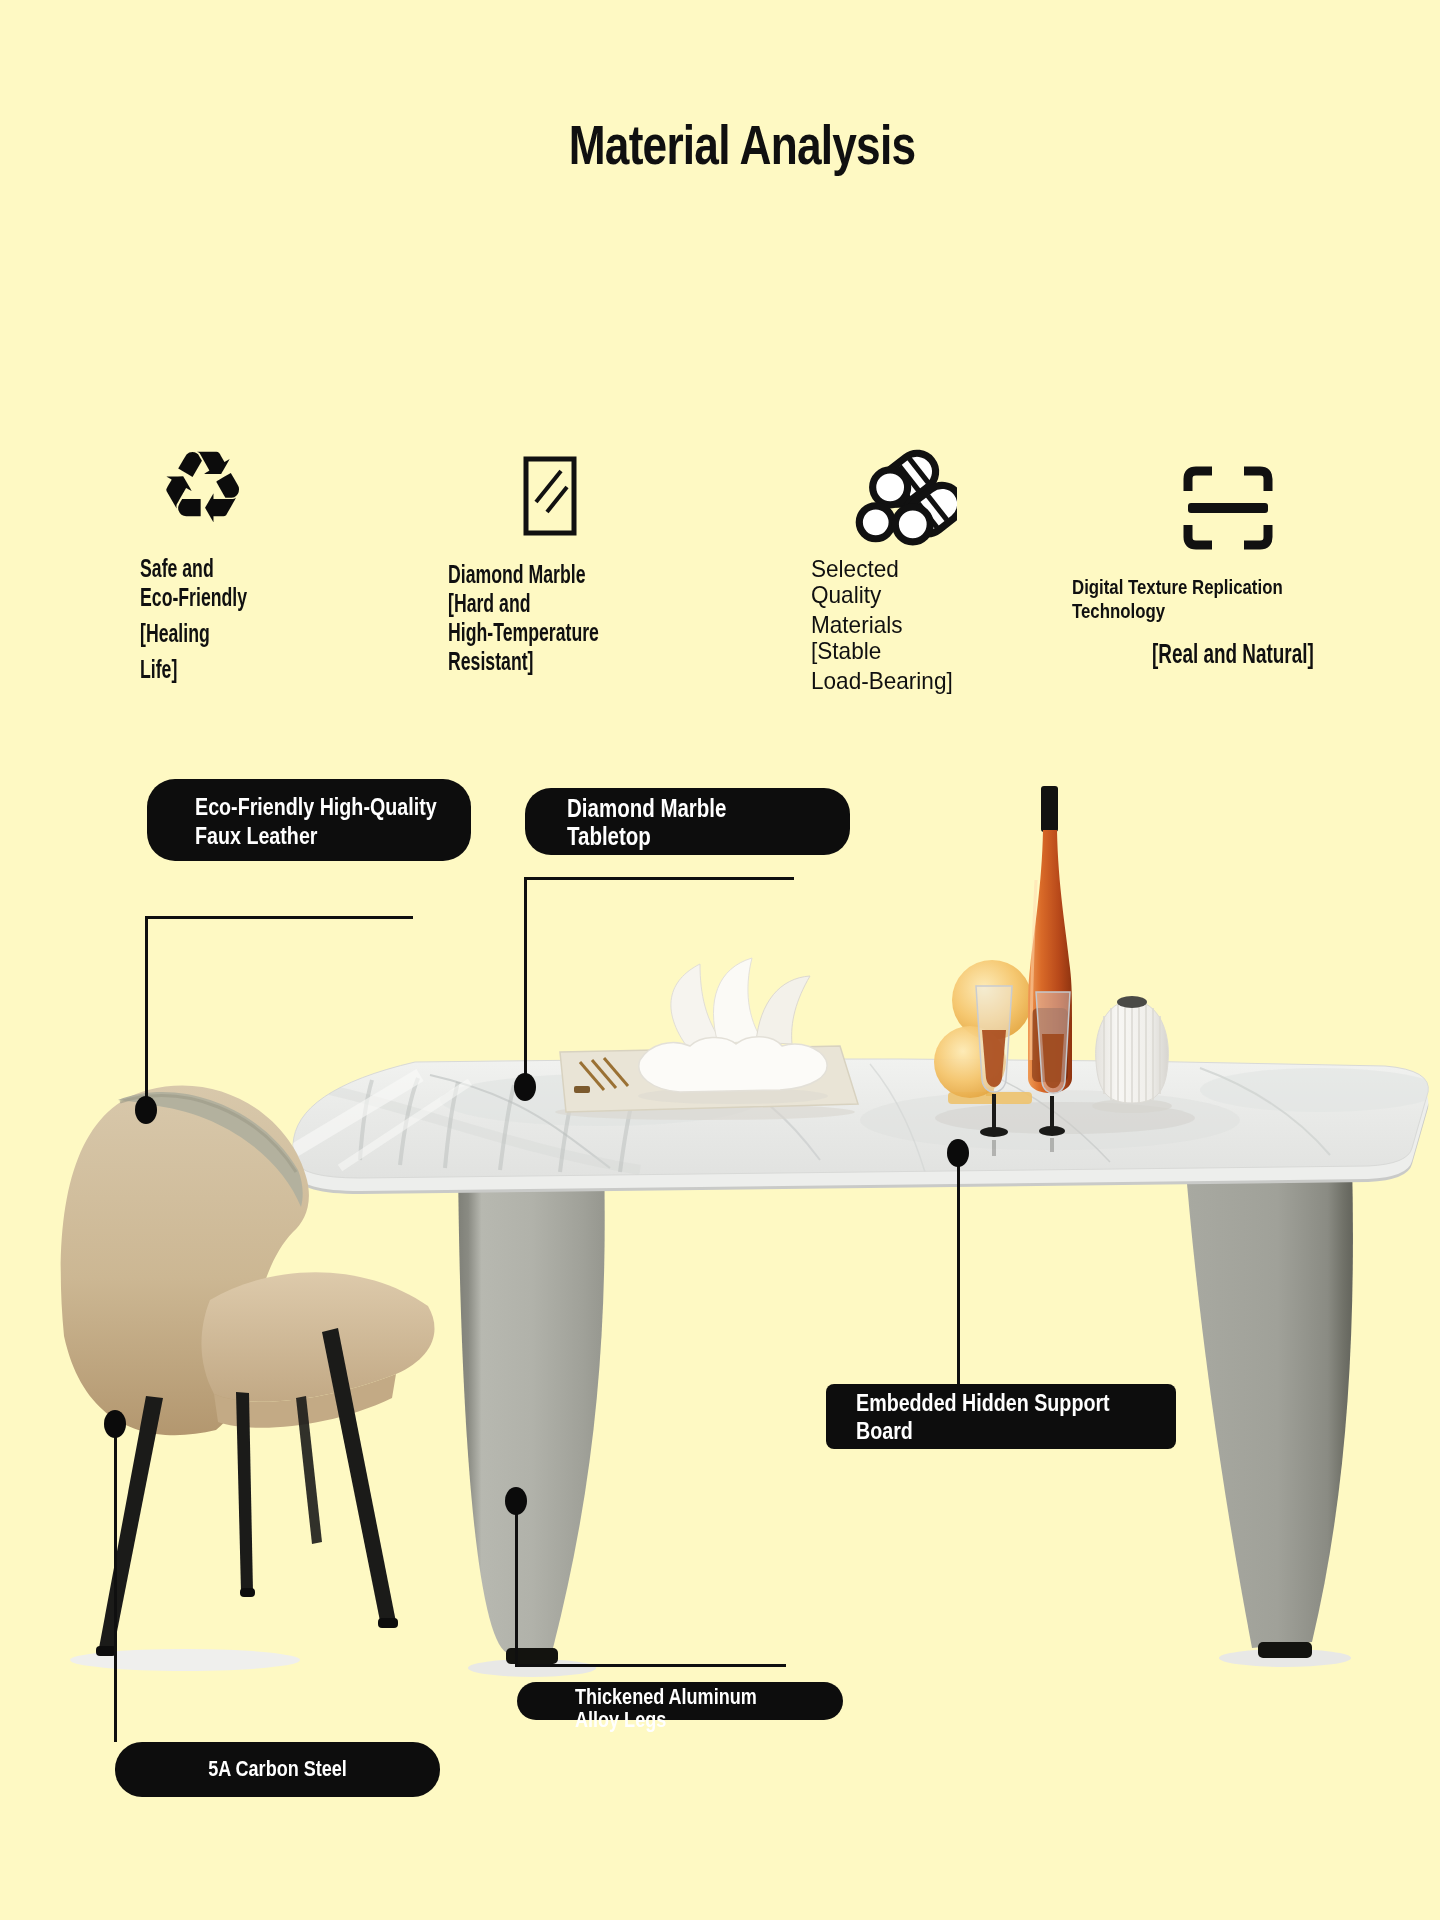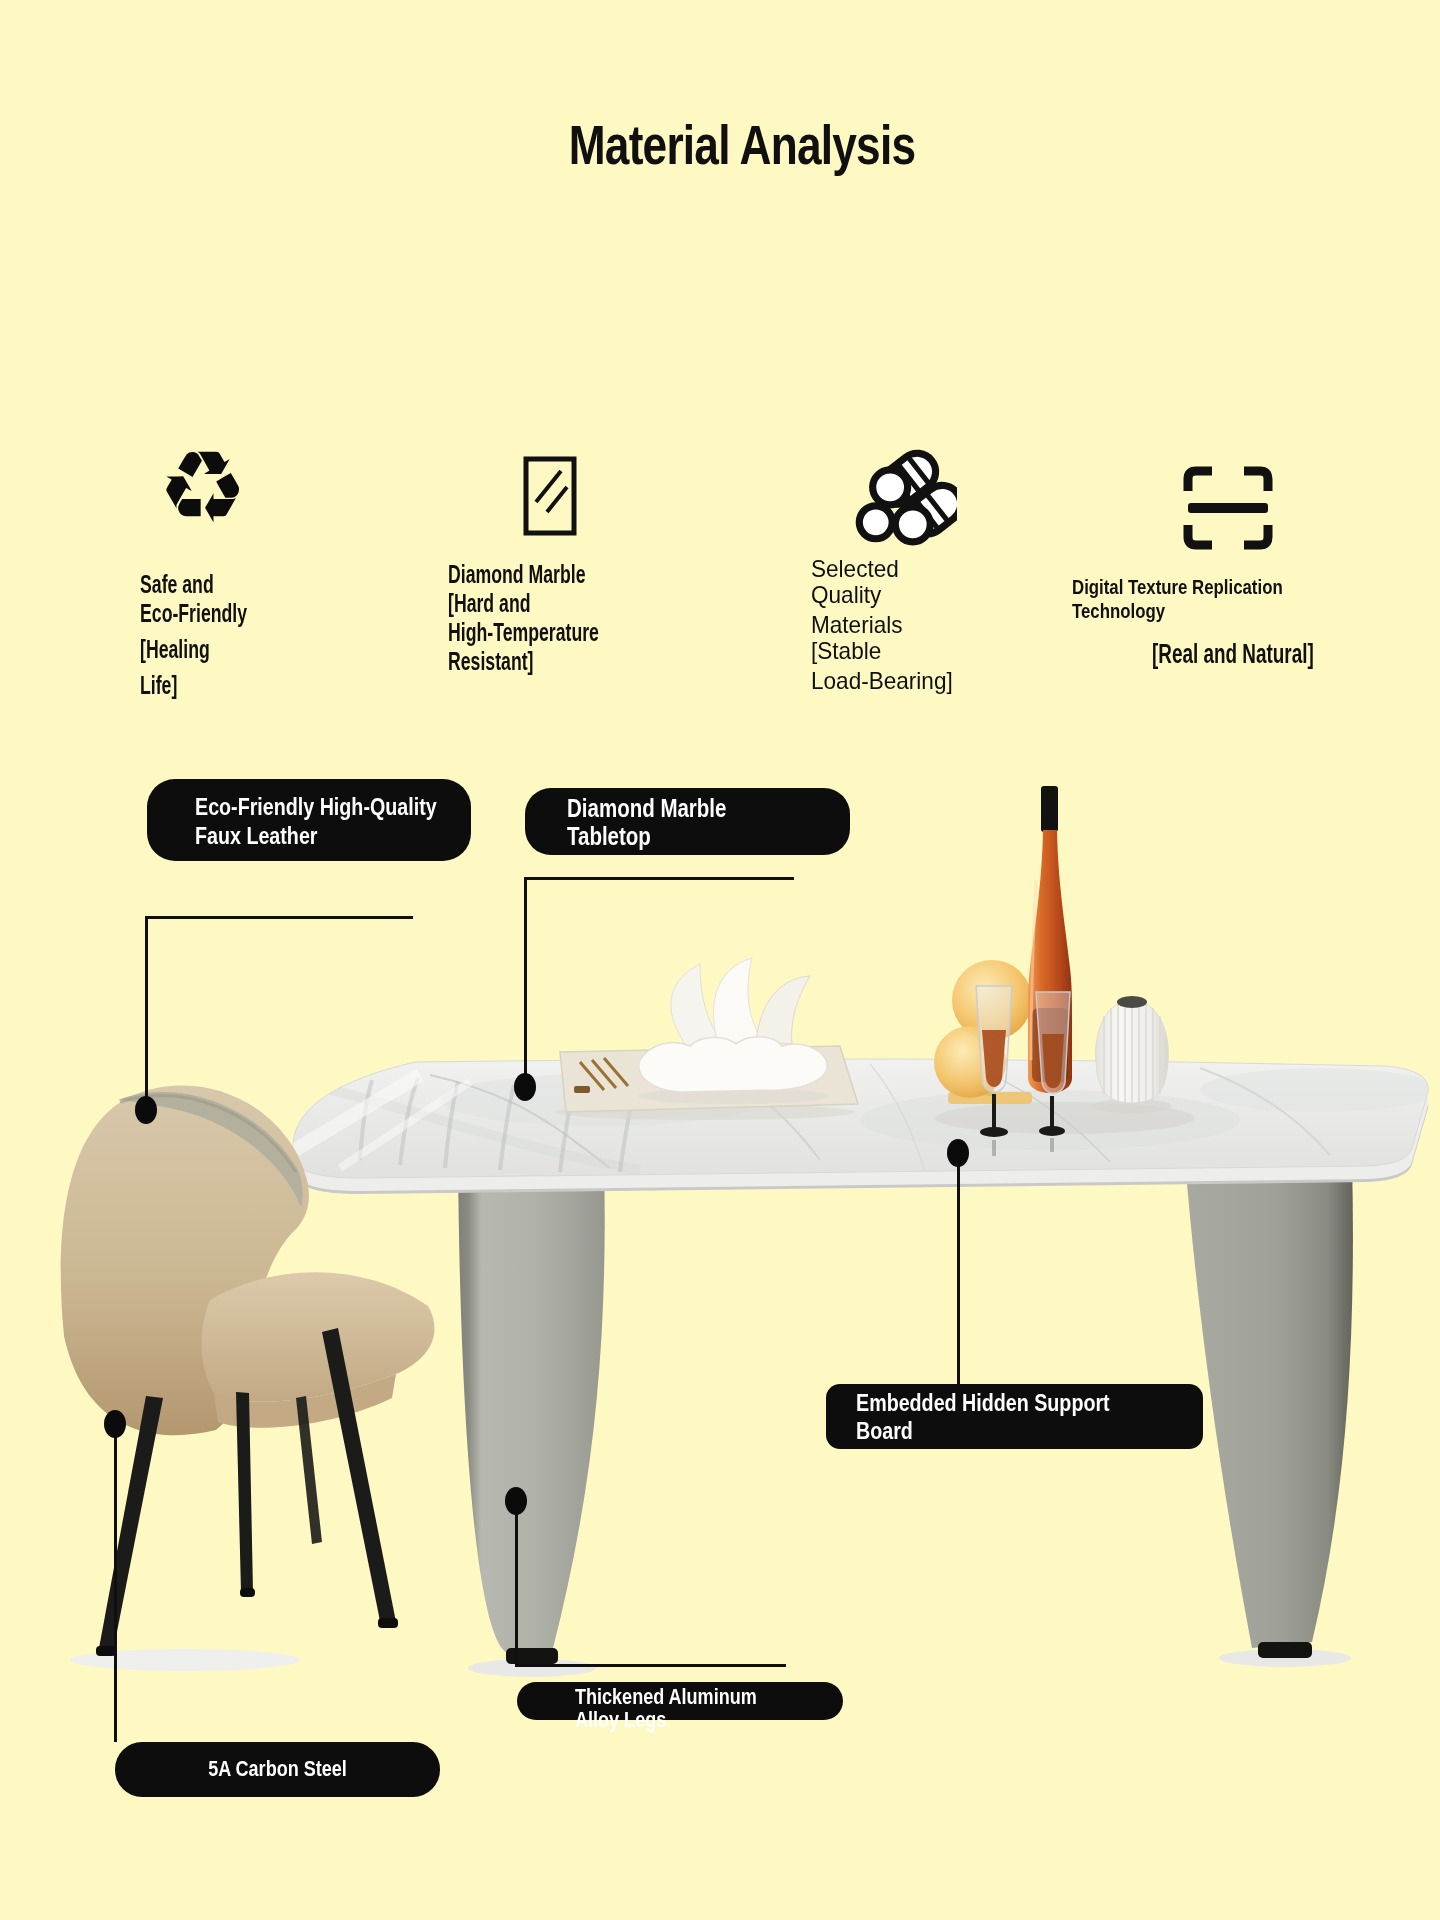--- a/index.html
+++ b/index.html
@@ -200,21 +200,21 @@
         <rect x="240" y="1588" width="15" height="9" rx="4" fill="#0d0d0d"></rect>
         <rect x="378" y="1618" width="20" height="10" rx="4" fill="#0d0d0d"></rect>
       </g>
     </g>
   </svg>
 
   <div class="abs title ink">Material Analysis</div>
 
   <div class="abs fcol" style="left:140px;top:438px;width:220px;">
     <span class="recycle-glyph" style="margin-left:18px;">♻</span>
-    <div style="margin-top:32px;">
+    <div style="margin-top:16px;">
       <div class="fl">Safe and</div>
       <div class="fl">Eco-Friendly</div>
       <div class="fl" style="margin-top:7px;">[Healing</div>
       <div class="fl" style="margin-top:7px;">Life]</div>
     </div>
   </div>
 
   <div class="abs fcol" style="left:448px;top:438px;width:230px;">
     <svg width="54" height="80" viewBox="0 0 54 80" style="margin-left:75px;margin-top:18px;display:block;">
       <rect x="3" y="3" width="48" height="74" fill="none" stroke="#111" stroke-width="5"></rect>
@@ -293,21 +293,21 @@
   <div class="abs pill" style="left:147px;top:779px;width:324px;height:82px;padding:13px 0 0 48px;">
     <div class="pl" style="font-size:24px;height:29px;line-height:29px;">Eco-Friendly High-Quality</div>
     <div class="pl" style="font-size:24px;height:29px;line-height:29px;">Faux Leather</div>
   </div>
 
   <div class="abs pill" style="left:525px;top:788px;width:325px;height:67px;border-radius:26px;padding:6px 0 0 42px;">
     <div class="pl" style="font-size:25px;height:28px;line-height:28px;">Diamond Marble</div>
     <div class="pl" style="font-size:25px;height:28px;line-height:28px;">Tabletop</div>
   </div>
 
-  <div class="abs pill" style="left:826px;top:1384px;width:377px;height:65px;border-radius:14px;padding:5px 0 0 30px;">
+  <div class="abs pill" style="left:826px;top:1384px;width:350px;height:65px;border-radius:8px;padding:5px 0 0 30px;">
     <div class="pl" style="font-size:24px;height:28px;line-height:28px;">Embedded Hidden Support</div>
     <div class="pl" style="font-size:24px;height:28px;line-height:28px;">Board</div>
   </div>
 
   <div class="abs pill" style="left:517px;top:1682px;width:326px;height:38px;border-radius:24px;padding:3px 0 0 58px;">
     <div class="pl" style="font-size:22px;height:23px;line-height:23px;">Thickened Aluminum</div>
     <div class="pl" style="font-size:22px;height:23px;line-height:23px;">Alloy Legs</div>
   </div>
 
   <div class="abs pill" style="left:115px;top:1742px;width:325px;height:55px;border-radius:27px;padding-top:15px;">

